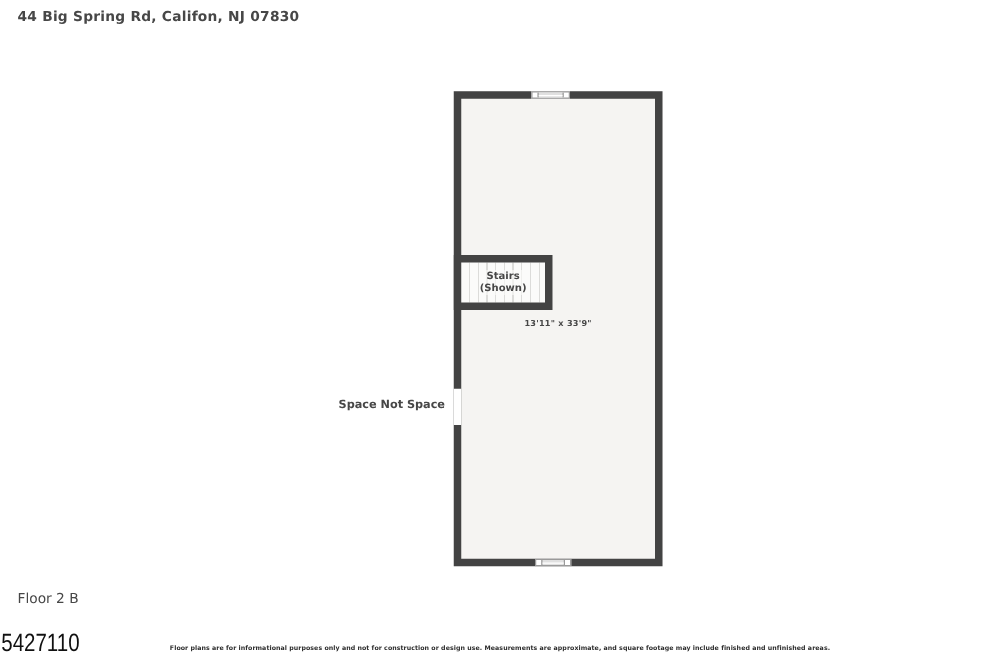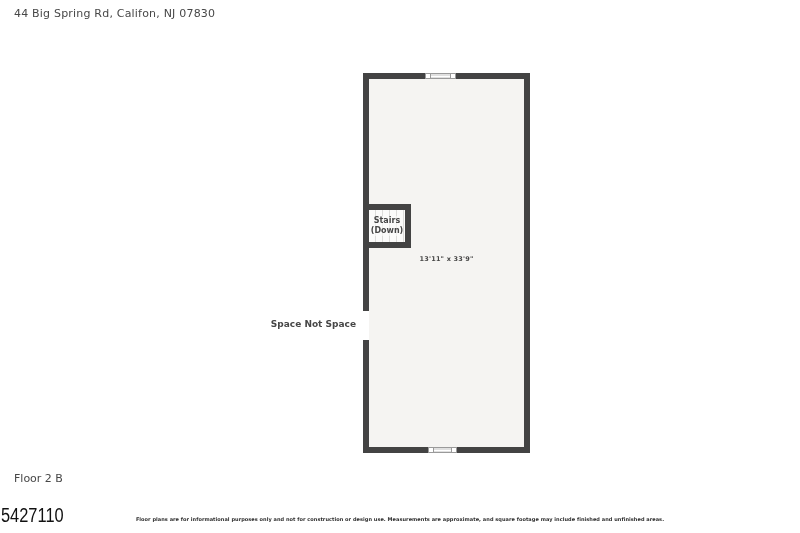--- a/index.html
+++ b/index.html
@@ -7,21 +7,21 @@
     width: 800px; height: 533px;
     background: #ffffff;
     position: relative;
     overflow: hidden;
     font-family: "DejaVu Sans", "Liberation Sans", sans-serif;
   }
 
   
   .address {
     position: absolute; left: 14px; top: 7px;
-    font-size: 11px; font-weight: 400; color: #474747;
+    font-size: 11px; font-weight: 700; color: #474747;
     letter-spacing: 0.2px;
   }
 
   
   .plan {
     position: absolute; left: 363px; top: 73px;
     width: 167px; height: 380px;
     box-sizing: border-box;
     border: 6px solid #434343;
     background: #f5f4f2;
@@ -43,21 +43,21 @@
   .window .pane::after {
     content: ""; position: absolute; left: 0; right: 0; top: 50%;
     border-top: 1px solid #ffffff;
   }
   .window-top { top: -6px; left: 56px; width: 31px; }
   .window-bottom { bottom: -6px; left: 59px; width: 29px; }
 
   
   .stairs {
     position: absolute; left: -6px; top: 125px;
-    width: 48px; height: 44px;
+    width: 79px; height: 44px;
     box-sizing: border-box;
     border: 6px solid #434343;
     background:
       repeating-linear-gradient(90deg,
         rgba(0,0,0,0) 0px, rgba(0,0,0,0) 6px,
         #dcdcda 6px, #dcdcda 7px),
       #fbfbfa;
     display: flex; align-items: center; justify-content: center;
   }
   .stairs-label {
@@ -118,21 +118,21 @@
     <div class="pane"></div>
   </div>
 
   <div class="window window-bottom">
     <div class="pane"></div>
   </div>
 
   <div class="stairs">
     <div class="stairs-label">
       <div>Stairs</div>
-      <div>(Down)</div>
+      <div>(Shown)</div>
     </div>
   </div>
 
   <div class="wall-opening"></div>
 
   <div class="office-label">
     <div class="office-dims">13'11" x 33'9"</div>
   </div>
 
 </div>

